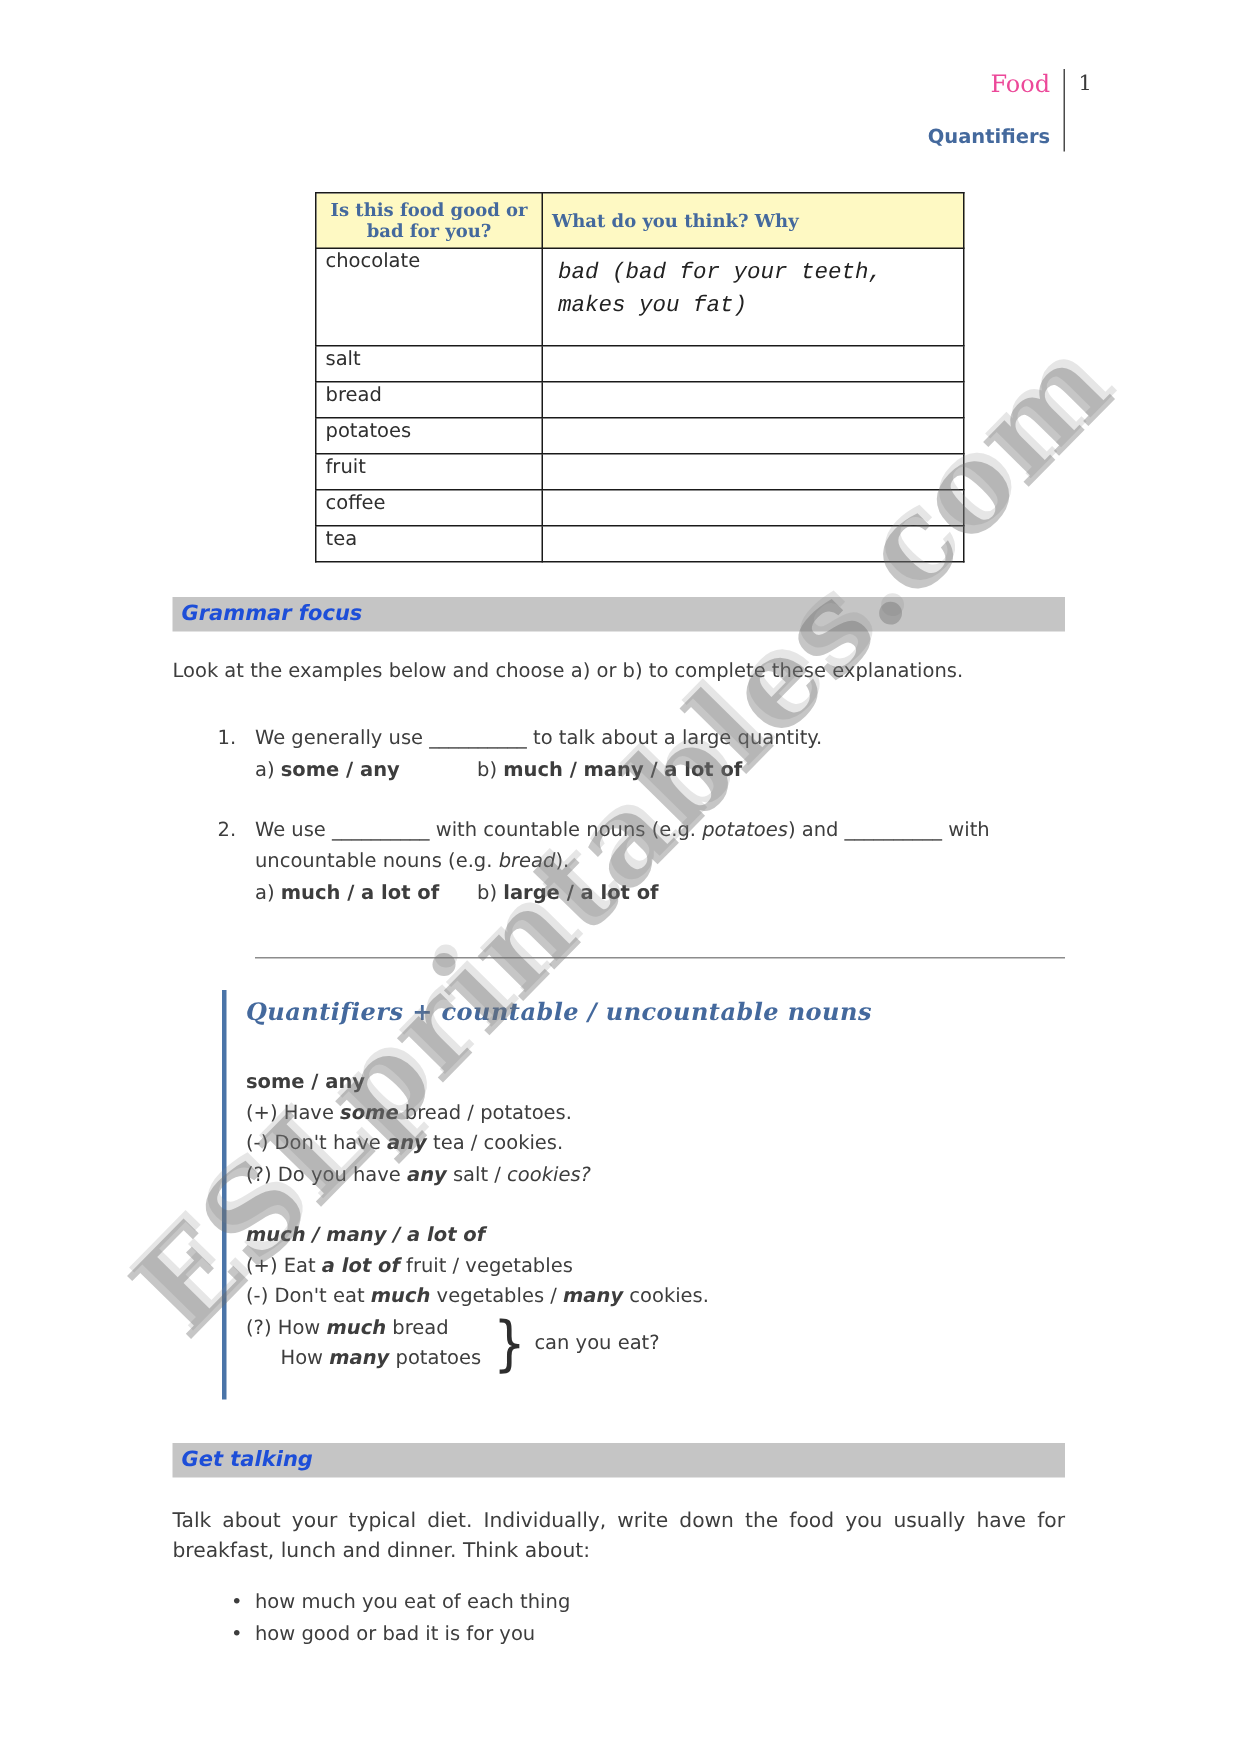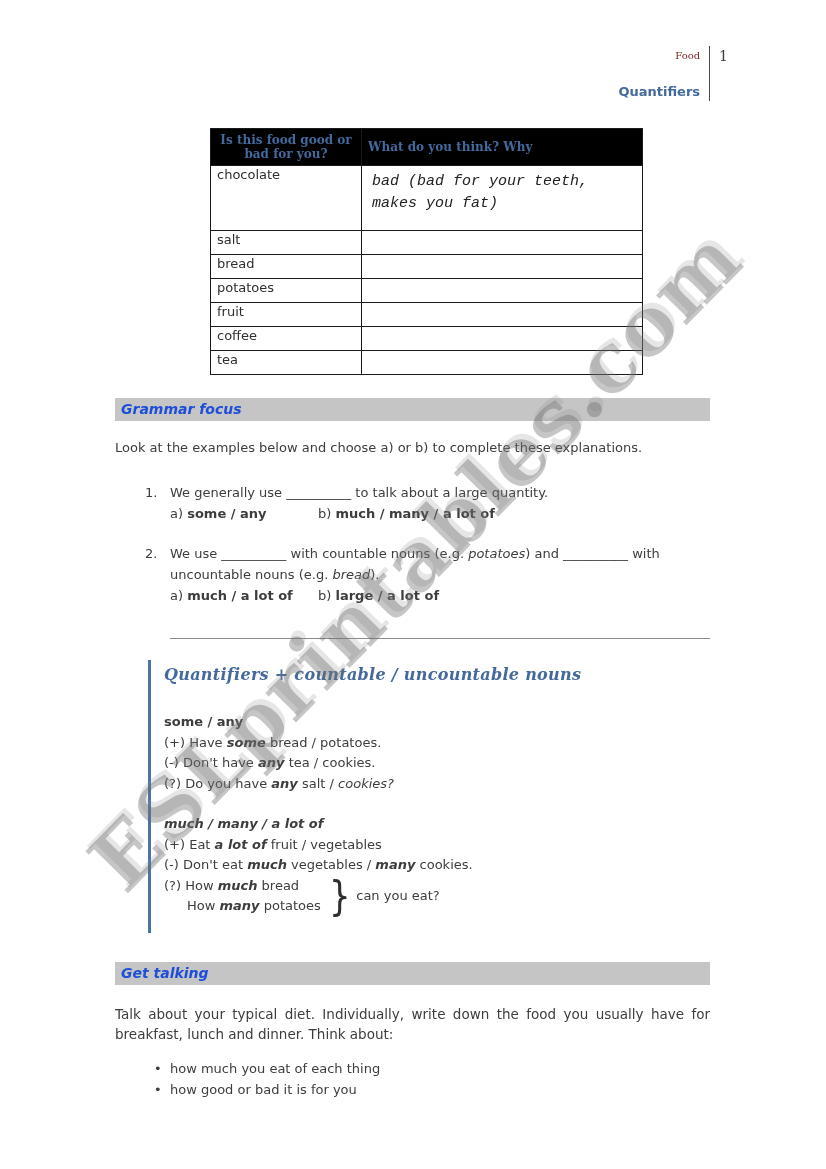--- a/index.html
+++ b/index.html
@@ -10,30 +10,30 @@
     color: #3d3d3d;
     position: relative;
     overflow: hidden;
   }
   .page { position: absolute; inset: 0; }
   .content { padding: 128px 116px 0 115px; position: relative; z-index: 1; }
 
   
   .header { position: absolute; top: 46px; right: 98px; display: flex; align-items: stretch; z-index: 2; }
   .header-left { text-align: right; padding-right: 9px; }
-  .header-title { font-family: "DejaVu Serif", serif; font-size: 10px; color: #7f1d1d; line-height: 20px; }
+  .header-title { font-family: "DejaVu Serif", serif; font-size: 16px; color: #ec4899; line-height: 20px; }
   .header-subtitle { color: #44699d; font-weight: bold; font-size: 13px; line-height: 18px; margin-top: 17px; }
   .header-rule { width: 1px; background: #4a4a4a; }
   .header-page { font-family: "DejaVu Serif", serif; font-size: 14px; color: #3a3a3a; padding-left: 9px; line-height: 20px; }
 
   
   .food-table { border-collapse: collapse; margin: 0 0 0 95px; }
   .food-table th, .food-table td { border: 1px solid #1a1a1a; }
   .food-table th {
-    background: #000000; color: #44699d;
+    background: #fef9c3; color: #44699d;
     font-family: "DejaVu Serif", serif; font-size: 12px; font-weight: bold;
     padding: 2px 6px; height: 32px; vertical-align: middle;
   }
   th.col-food { width: 138px; text-align: center; }
   th.col-answer { width: 268px; text-align: left; }
   .food-table td { font-size: 13px; color: #2e2e2e; padding: 1px 6px; height: 21px; vertical-align: top; }
   tr.row-tall td { height: 54px; }
   td.handwriting { font-family: Liberation Mono, monospace; font-style: italic; font-size: 15px; color: #222; padding: 5px 10px; line-height: 22px; }
 
   

